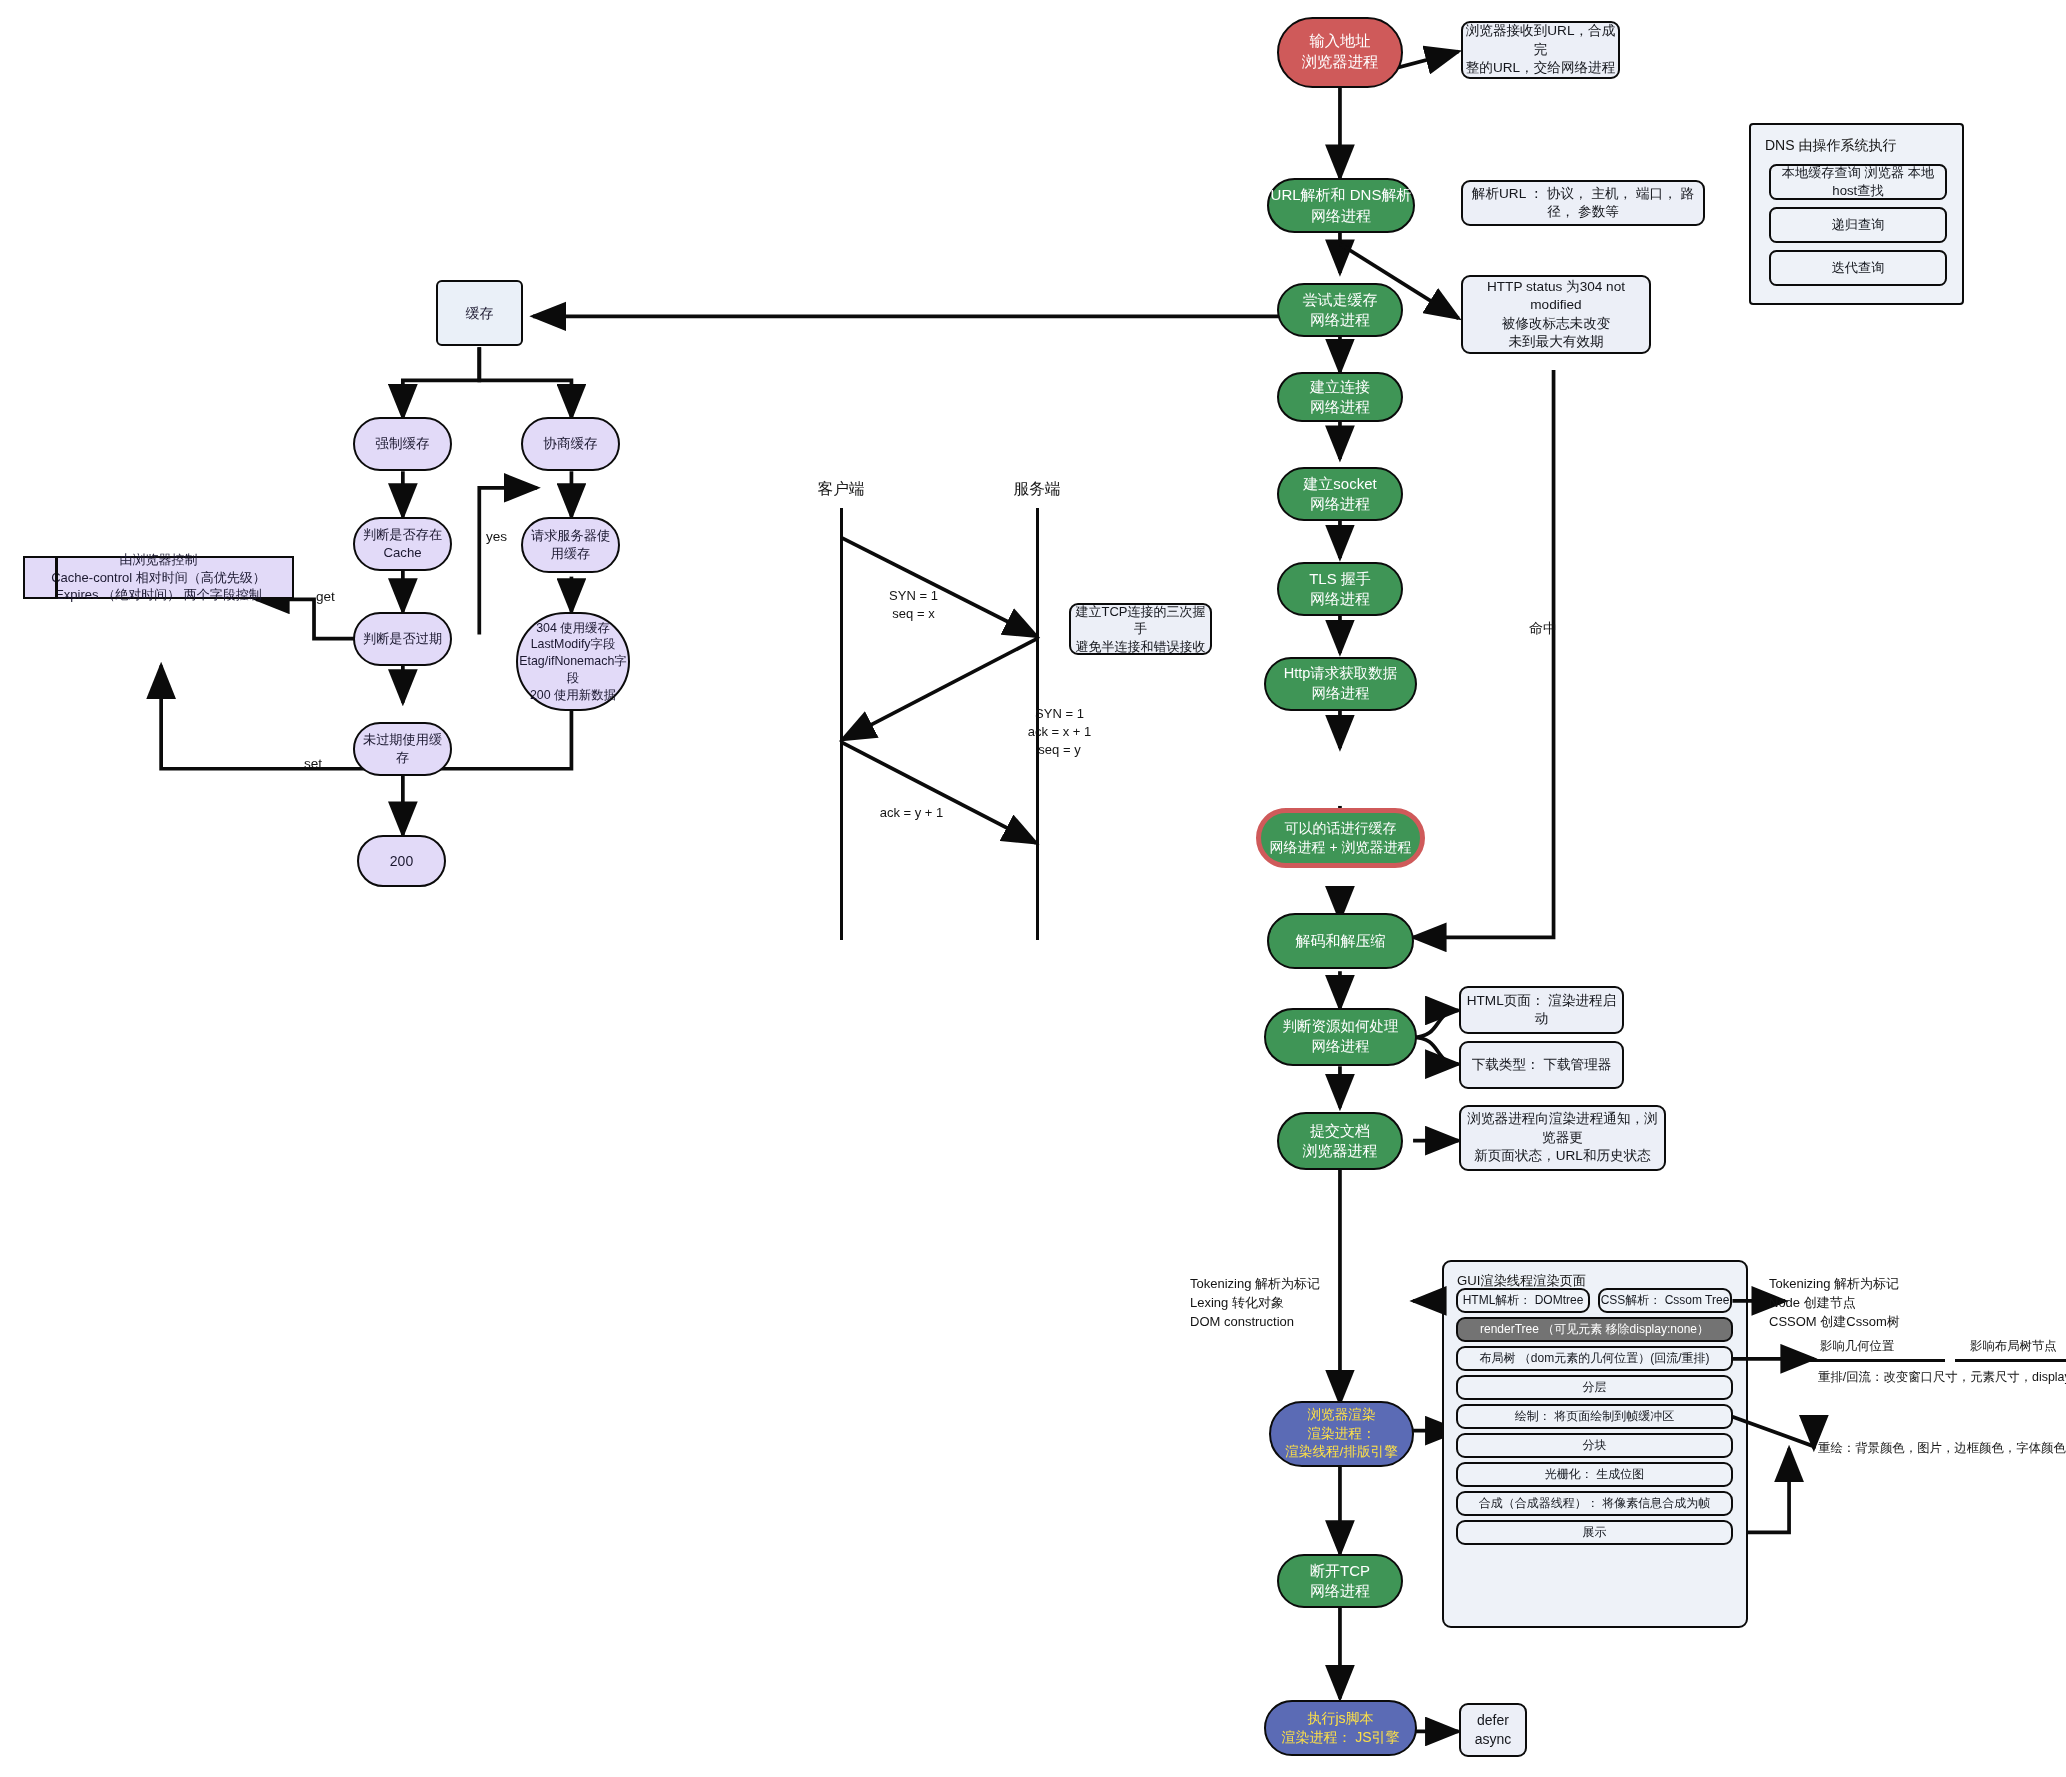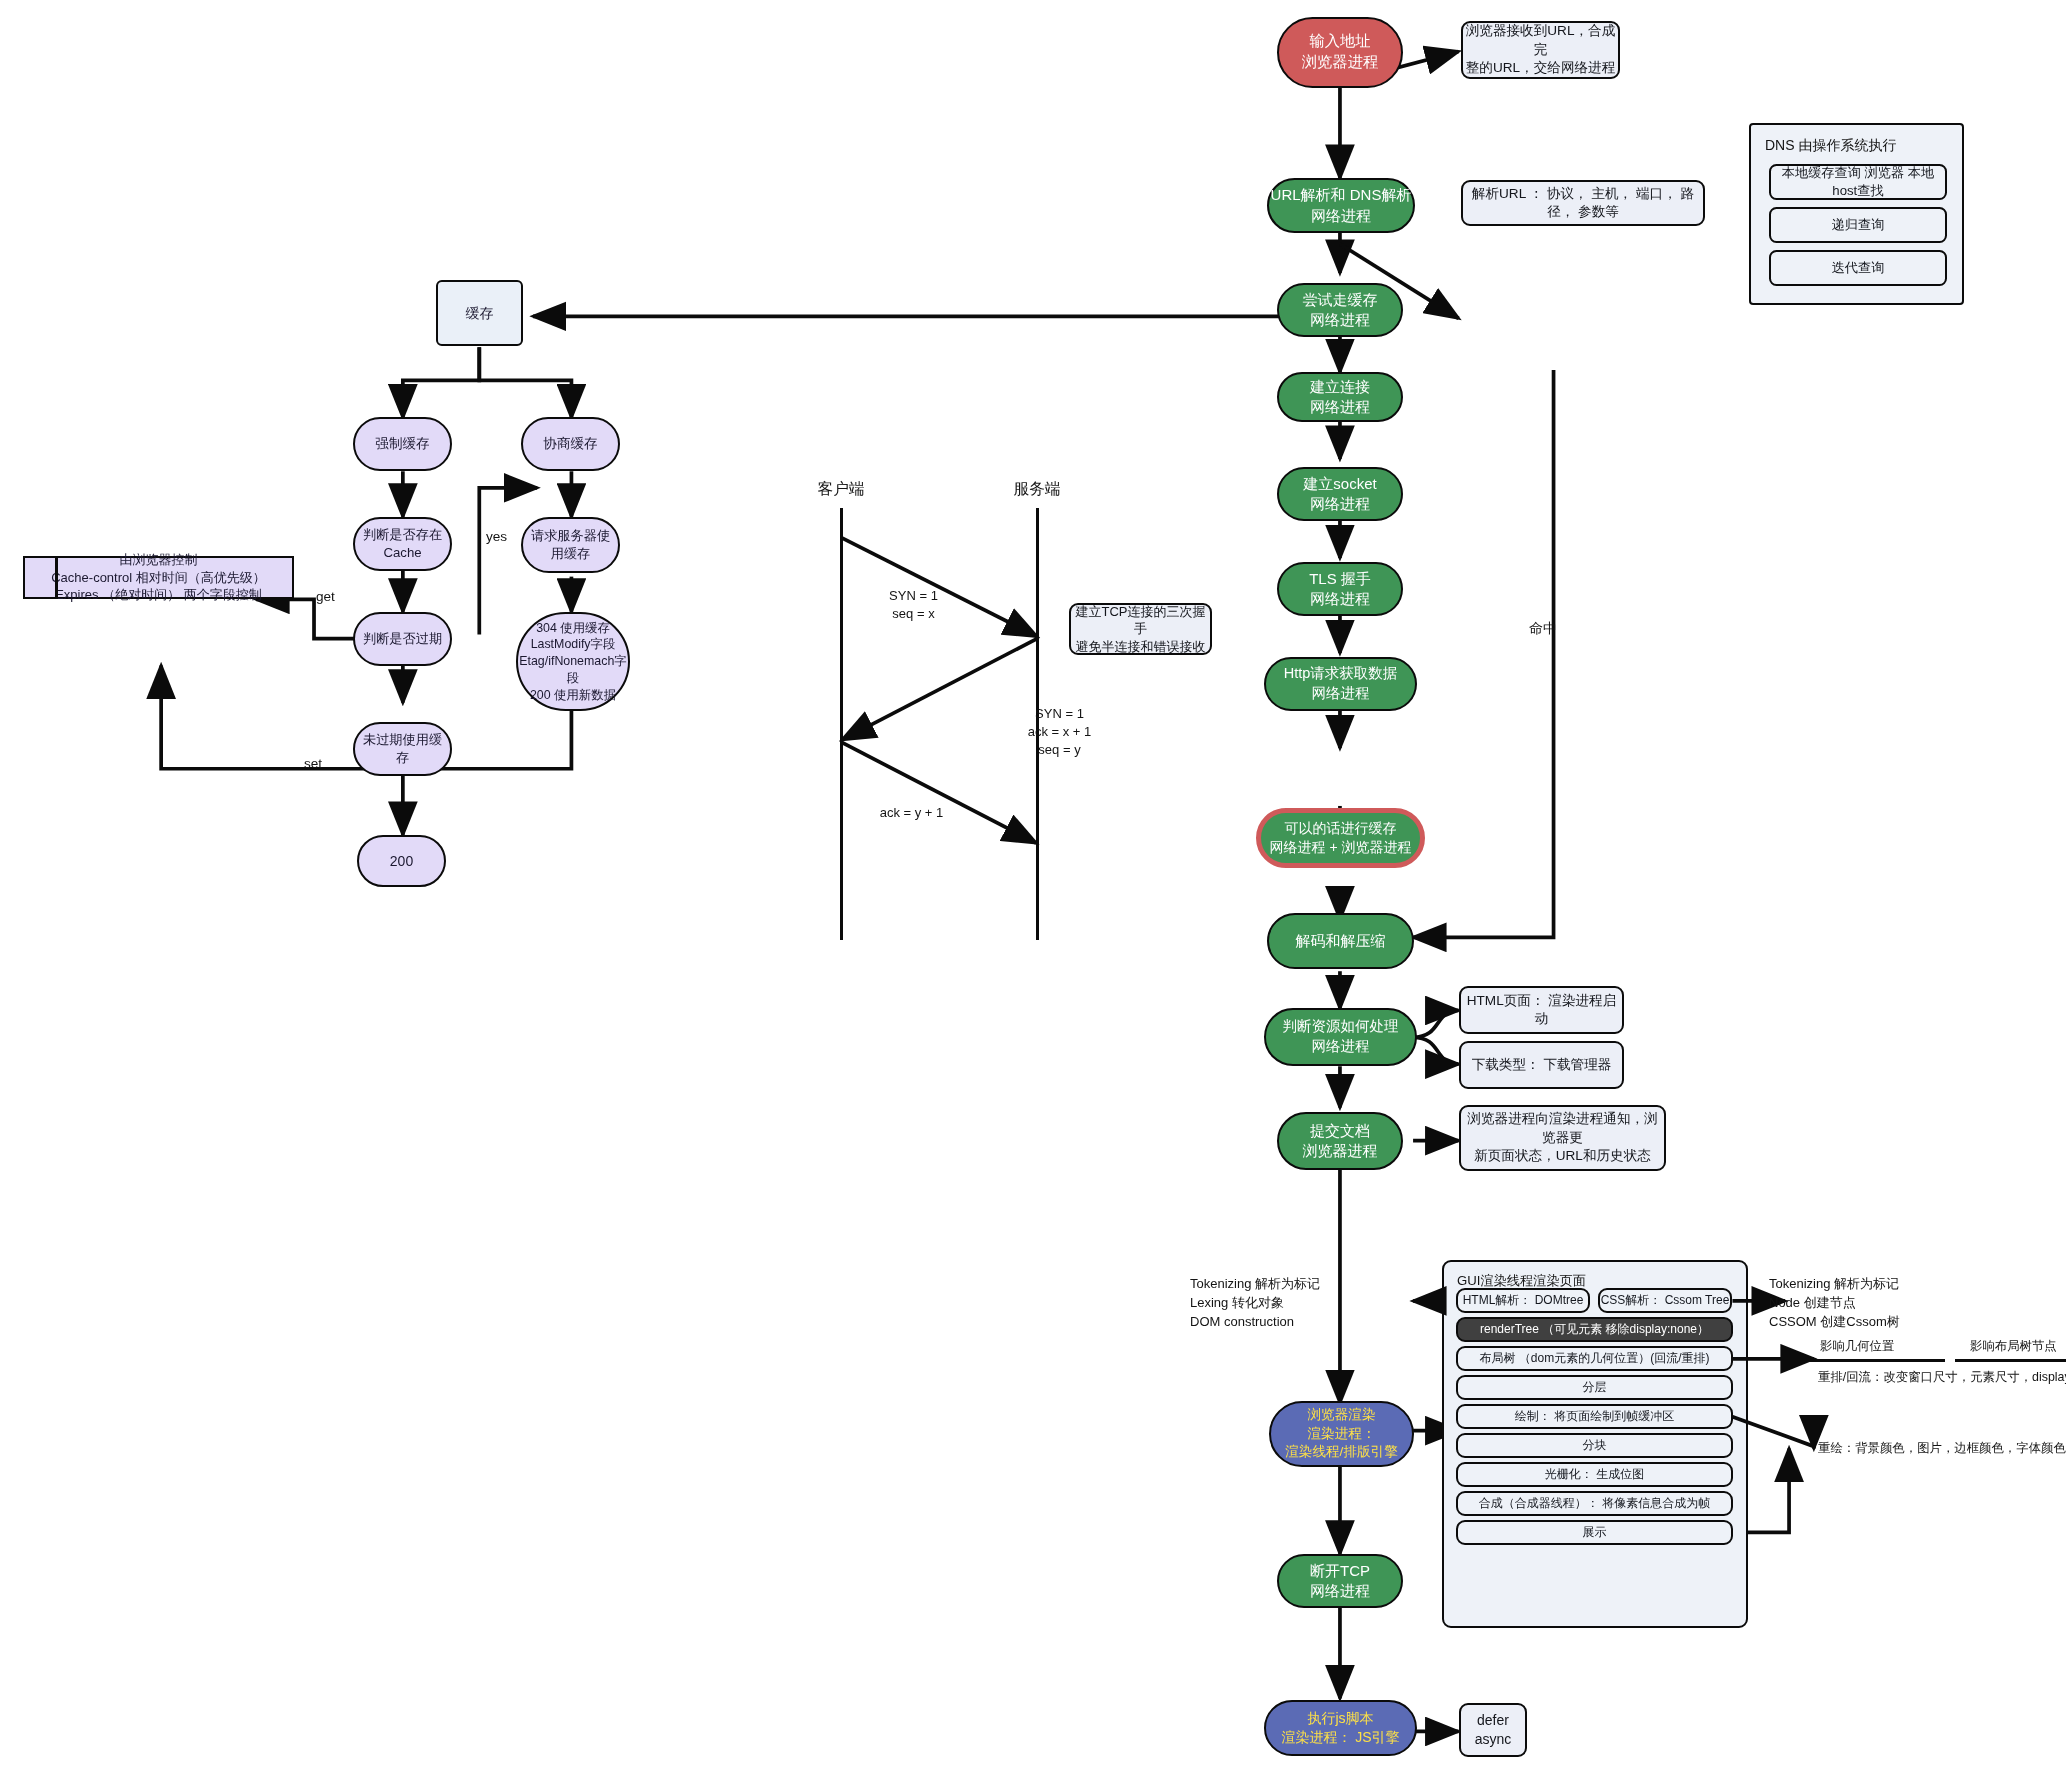--- a/index.html
+++ b/index.html
@@ -16,21 +16,21 @@
   .note{background:#eceff7;color:#14161c;}
   .lav{background:#e2daf8;color:#1b1830;}
   .lavlight{background:#eaf0f8;color:#1b1830;}
   .plain{position:absolute;color:#141414;white-space:pre;line-height:1.45;}
   svg.wires{position:absolute;left:0;top:0;width:2489px;height:1778px;pointer-events:none;}
   .lblbar{position:absolute;background:#0b0b0b;height:2.9px;}
   .guibox{position:absolute;box-sizing:border-box;background:#eef2f8;border:2.1px solid #0b0b0b;border-radius:9px;}
   .guititle{position:absolute;color:#141414;}
   .guirow{position:absolute;box-sizing:border-box;border:2.1px solid #0b0b0b;border-radius:9px;
           background:#eef2f8;color:#15181f;display:flex;align-items:center;justify-content:center;text-align:center;}
-  .guirow.sel{background:#404040;color:#fff;}
+  .guirow.sel{background:#737373;color:#fff;}
   .dnsbox{position:absolute;box-sizing:border-box;background:#eef2f8;border:2.1px solid #0b0b0b;border-radius:4.1px;}
   .dnsrow{position:absolute;box-sizing:border-box;border:2.1px solid #0b0b0b;border-radius:7.4px;
           background:#eef2f8;color:#15181f;display:flex;align-items:center;justify-content:center;text-align:center;}
   .lifeline{position:absolute;background:#0b0b0b;width:2.9px;}
   .seqhdr{position:absolute;color:#141414;text-align:center;}
   .seqlbl{position:absolute;color:#141414;white-space:pre;text-align:center;line-height:1.4;}
   .leftbar{position:absolute;background:#0b0b0b;width:2.9px;}
 </style>
 </head>
 <body>
@@ -164,20 +164,25 @@
 
   <div class="node rrect note" style="left:1461px;top:20.7px;width:159px;height:58px;font-size:13.6px;">
     <span style="white-space:pre-line">浏览器接收到URL，合成完
 整的URL，交给网络进程</span>
   </div>
 
   <div class="node rrect note" style="left:1461px;top:180px;width:244px;height:46px;font-size:13.6px;">
     <span style="white-space:pre-line">解析URL ： 协议， 主机， 端口， 路径， 参数等</span>
   </div>
 
+  <div class="node rrect note" style="left:1461px;top:275px;width:190px;height:79px;font-size:13.6px;">
+    <span style="white-space:pre-line">HTTP status 为304 not modified
+被修改标志未改变
+未到最大有效期</span>
+  </div>
 
   <div class="plain" style="left:1529px;top:618px;font-size:14px;">命中</div>
 
   <div class="node rrect note" style="left:1459px;top:986px;width:165px;height:48px;font-size:13.6px;">
     <span>HTML页面： 渲染进程启动</span>
   </div>
 
   <div class="node rrect note" style="left:1459px;top:1041px;width:165px;height:48px;font-size:13.6px;">
     <span>下载类型： 下载管理器</span>
   </div>

